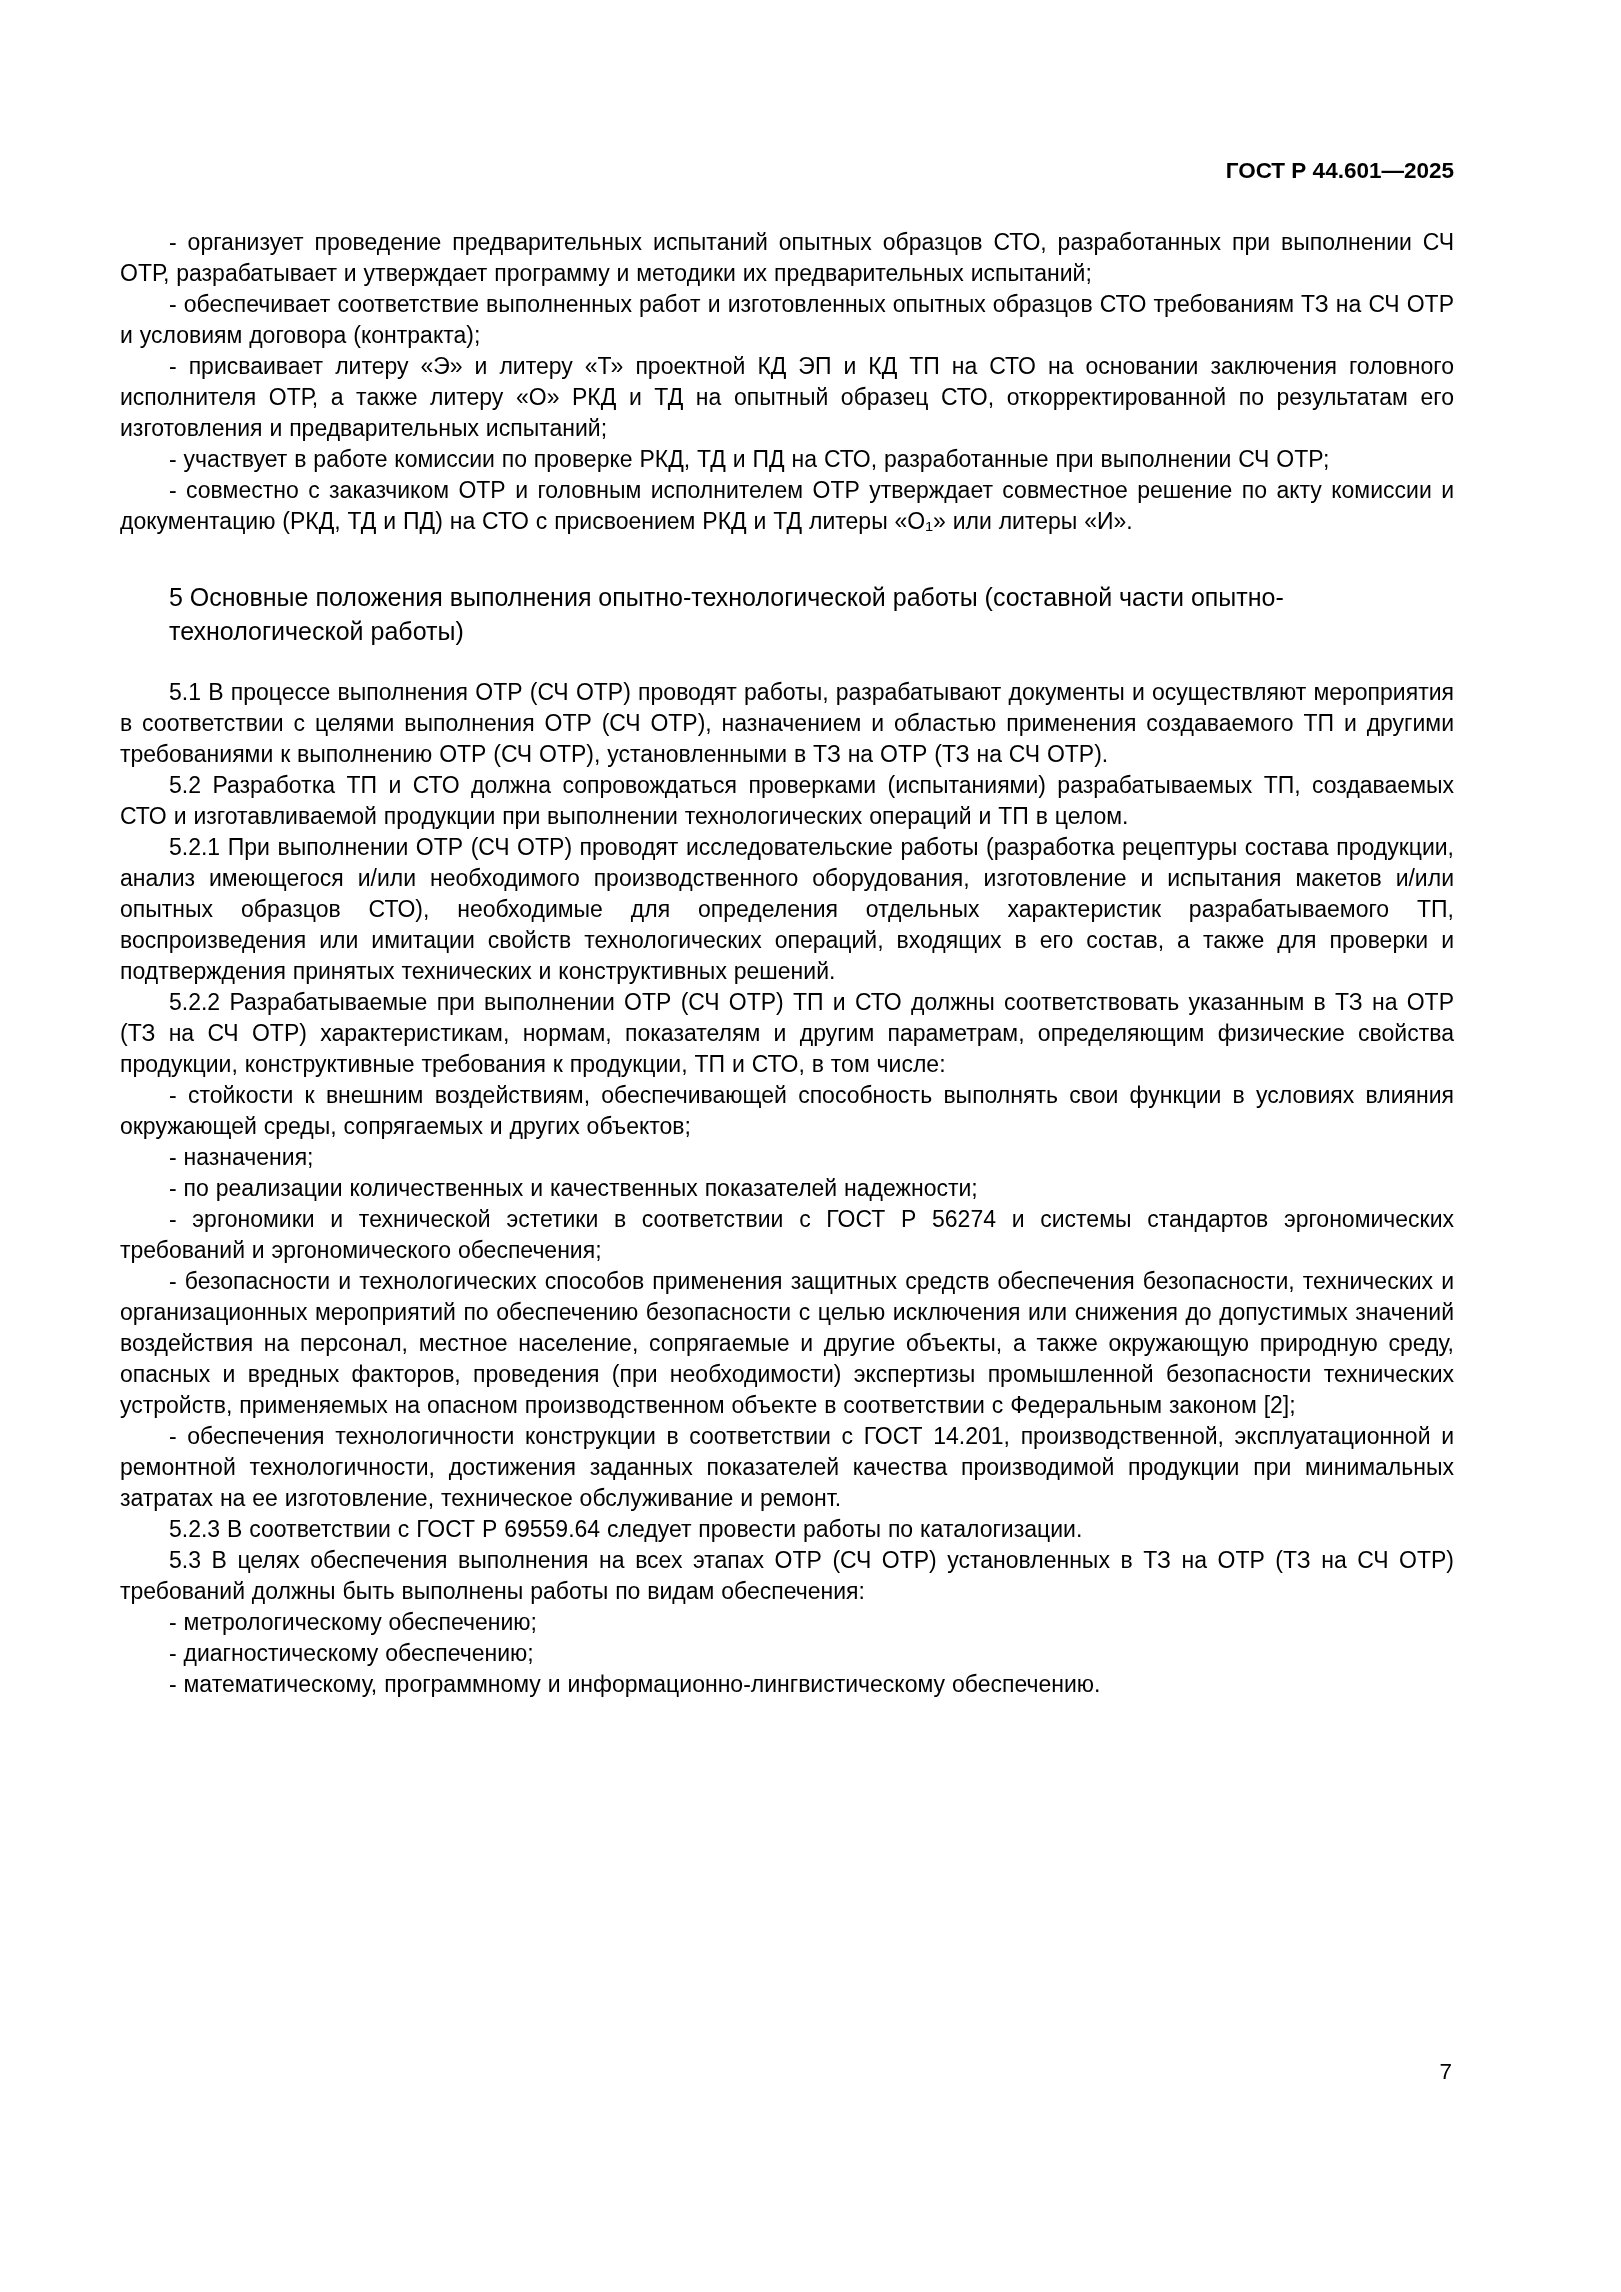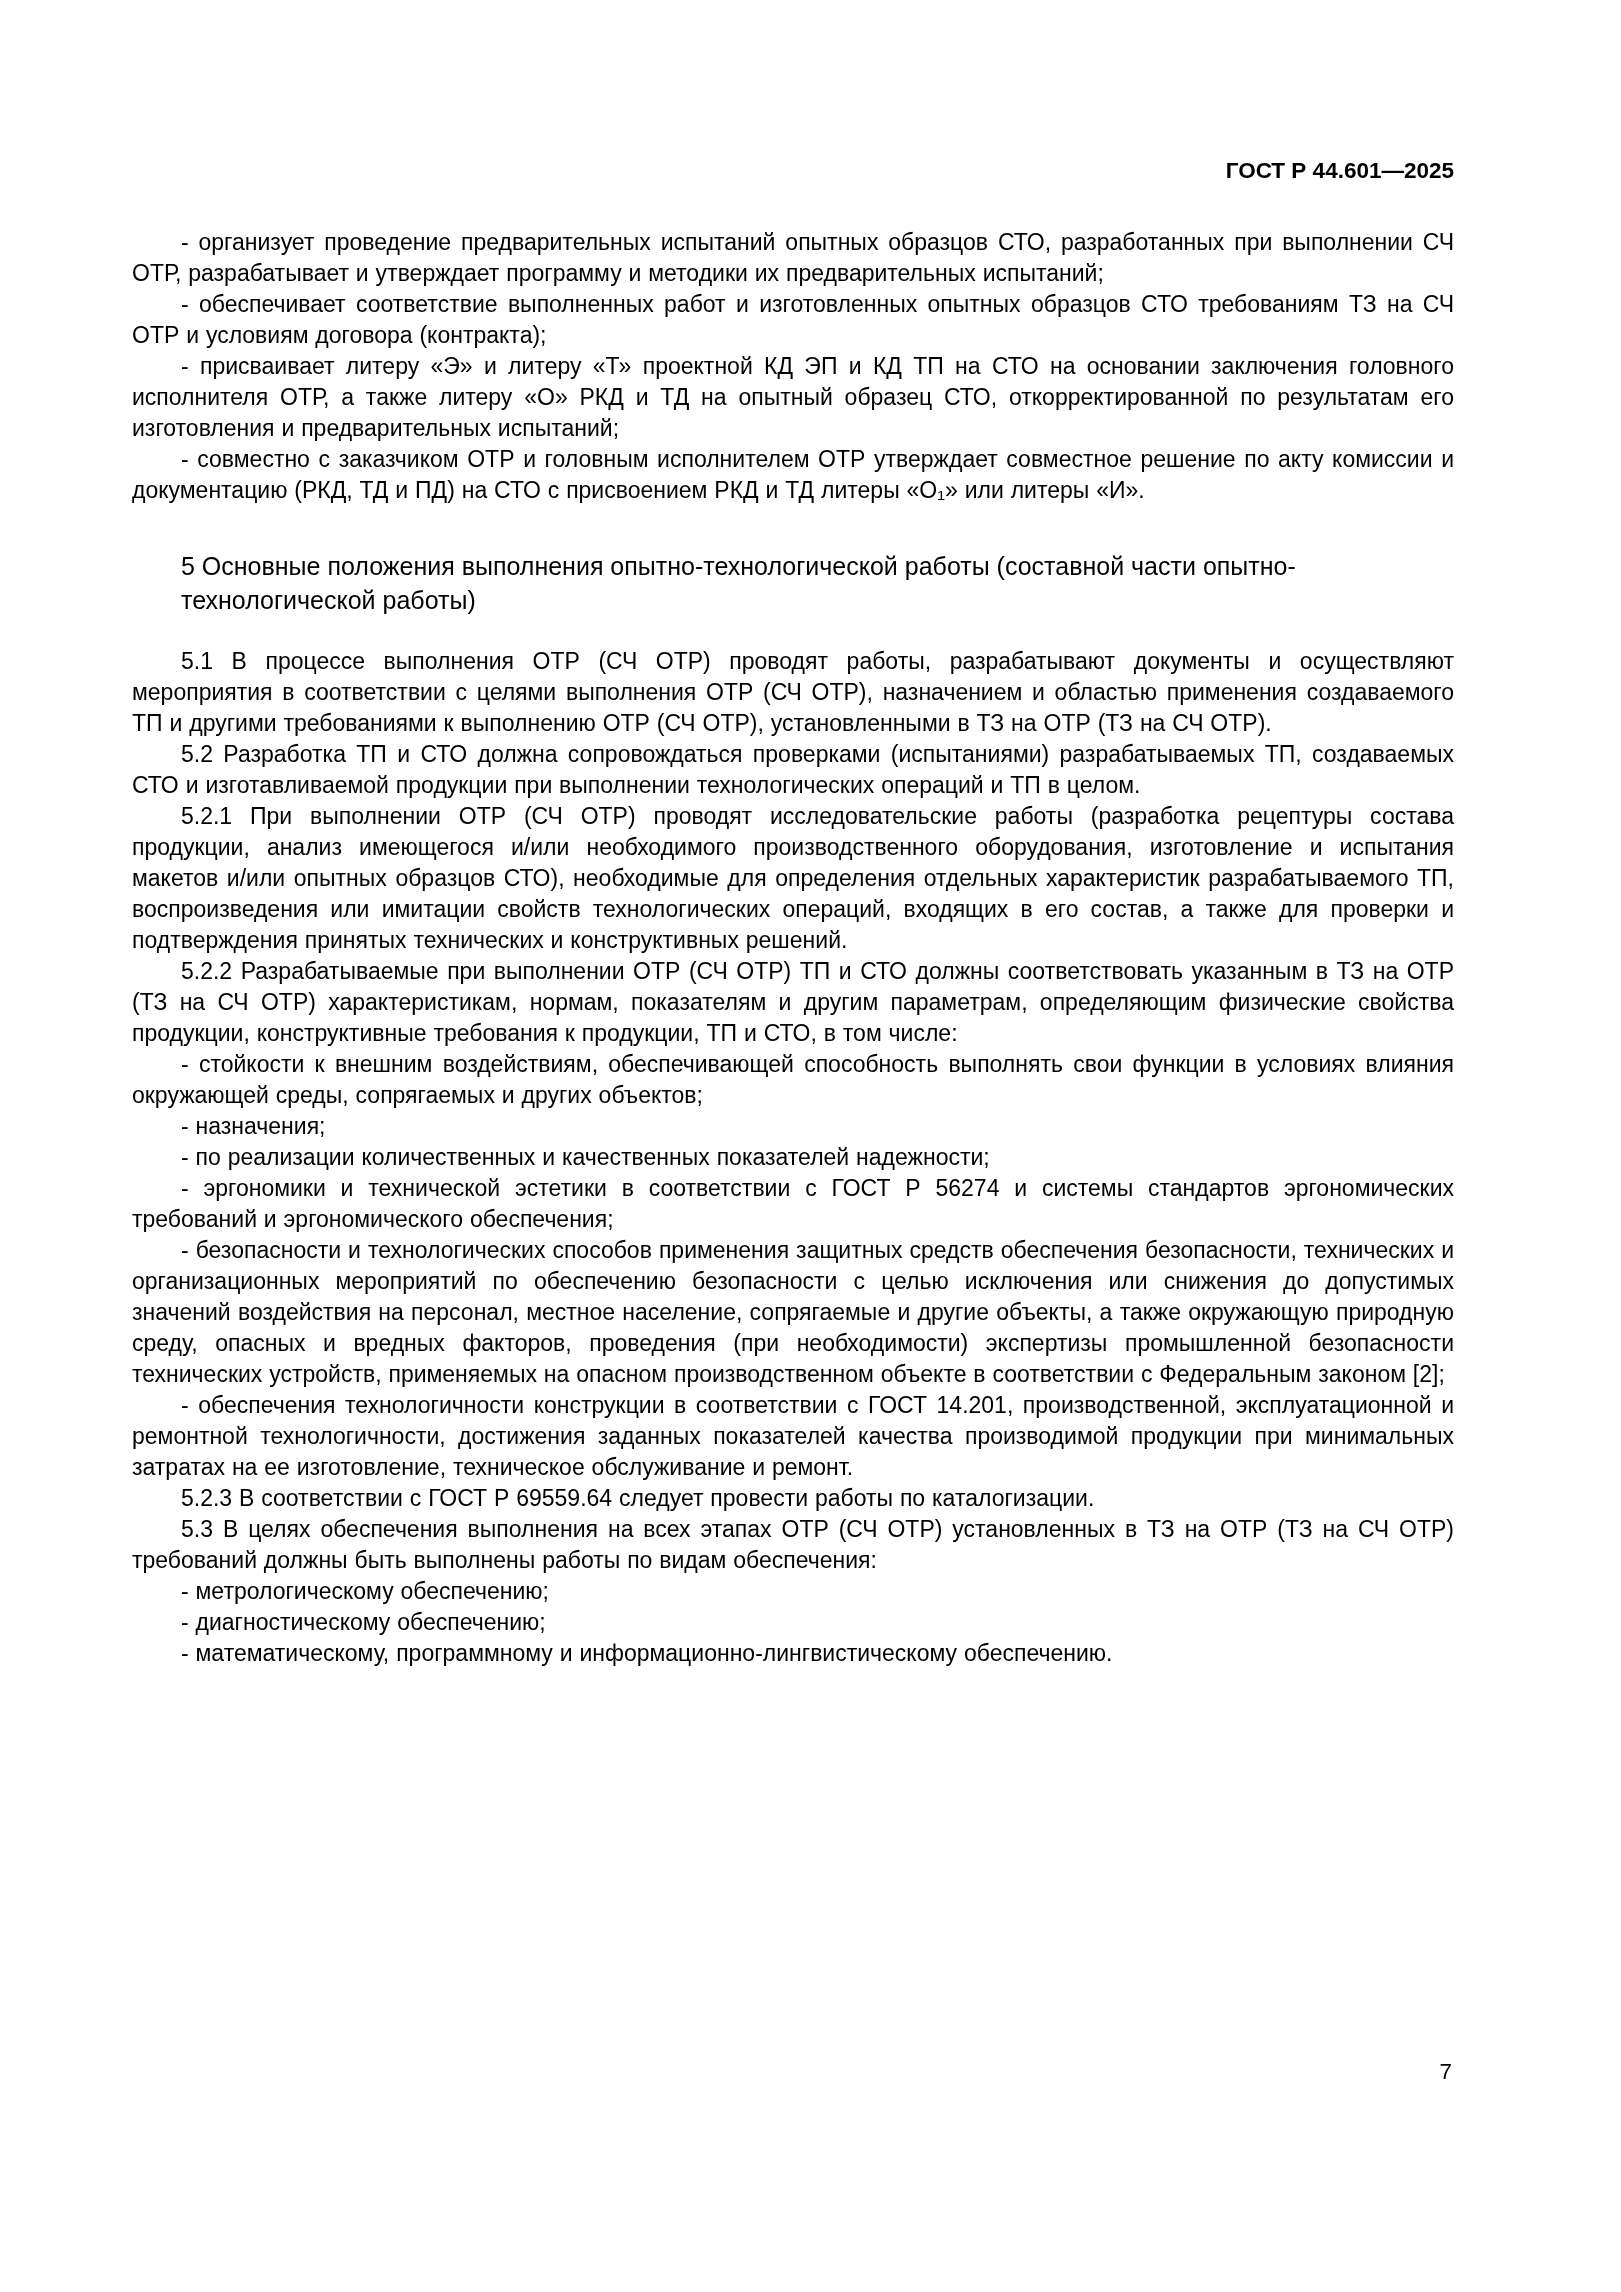--- a/index.html
+++ b/index.html
@@ -1,15 +1,15 @@
 <!DOCTYPE html>
 <html lang="ru"><head>
 <meta charset="utf-8">
 <style>
-  * { box-sizing: border-box; margin-left: 12px; }
+  * { box-sizing: border-box; }
   html, body {
     margin: 0;
     padding: 0;
     background: #ffffff;
   }
   .page {
     position: relative;
     width: 1621px;
     height: 2293px;
     margin: 0 auto;
@@ -58,20 +58,21 @@
 
   <div class="doc-header">
     <span>ГОСТ Р 44.601—2025</span>
   </div>
 
   <div class="content">
 
     <p>- организует проведение предварительных испытаний опытных образцов СТО, разработанных при выполнении СЧ ОТР, разрабатывает и утверждает программу и методики их предварительных испытаний;</p>
     <p>- обеспечивает соответствие выполненных работ и изготовленных опытных образцов СТО требованиям ТЗ на СЧ ОТР и условиям договора (контракта);</p>
     <p>- присваивает литеру «Э» и литеру «Т» проектной КД ЭП и КД ТП на СТО на основании заключения головного исполнителя ОТР, а также литеру «О» РКД и ТД на опытный образец СТО, откорректированной по результатам его изготовления и предварительных испытаний;</p>
+    <p>- участвует в работе комиссии по проверке РКД, ТД и ПД на СТО, разработанные при выполнении СЧ ОТР;</p>
     <p>- совместно с заказчиком ОТР и головным исполнителем ОТР утверждает совместное решение по акту комиссии и документацию (РКД, ТД и ПД) на СТО с присвоением РКД и ТД литеры «О₁» или литеры «И».</p>
 
     <h2 class="section-heading">5 Основные положения выполнения опытно-технологической работы (составной части опытно-технологической работы)</h2>
 
     <p>5.1 В процессе выполнения ОТР (СЧ ОТР) проводят работы, разрабатывают документы и осуществляют мероприятия в соответствии с целями выполнения ОТР (СЧ ОТР), назначением и областью применения создаваемого ТП и другими требованиями к выполнению ОТР (СЧ ОТР), установленными в ТЗ на ОТР (ТЗ на СЧ ОТР).</p>
     <p>5.2 Разработка ТП и СТО должна сопровождаться проверками (испытаниями) разрабатываемых ТП, создаваемых СТО и изготавливаемой продукции при выполнении технологических операций и ТП в целом.</p>
     <p>5.2.1 При выполнении ОТР (СЧ ОТР) проводят исследовательские работы (разработка рецептуры состава продукции, анализ имеющегося и/или необходимого производственного оборудования, изготовление и испытания макетов и/или опытных образцов СТО), необходимые для определения отдельных характеристик разрабатываемого ТП, воспроизведения или имитации свойств технологических операций, входящих в его состав, а также для проверки и подтверждения принятых технических и конструктивных решений.</p>
     <p>5.2.2 Разрабатываемые при выполнении ОТР (СЧ ОТР) ТП и СТО должны соответствовать указанным в ТЗ на ОТР (ТЗ на СЧ ОТР) характеристикам, нормам, показателям и другим параметрам, определяющим физические свойства продукции, конструктивные требования к продукции, ТП и СТО, в том числе:</p>
     <p>- стойкости к внешним воздействиям, обеспечивающей способность выполнять свои функции в условиях влияния окружающей среды, сопрягаемых и других объектов;</p>
     <p>- назначения;</p>

